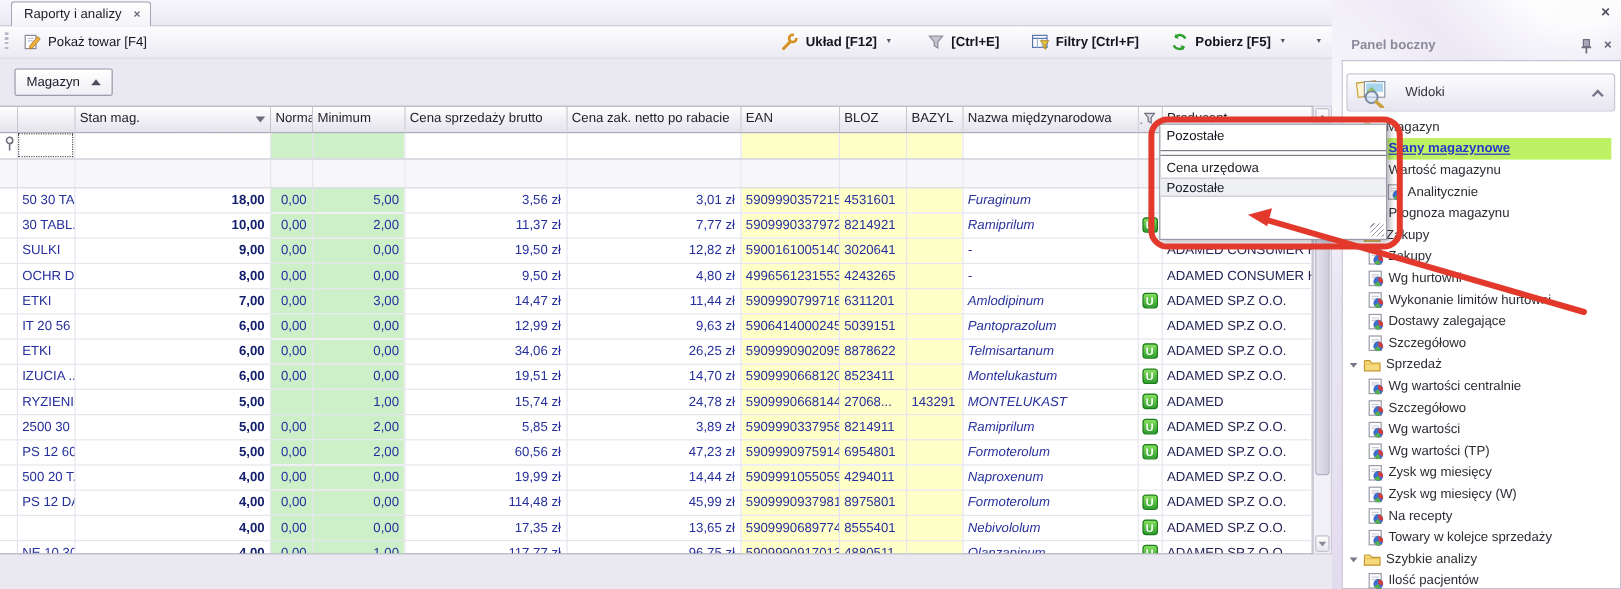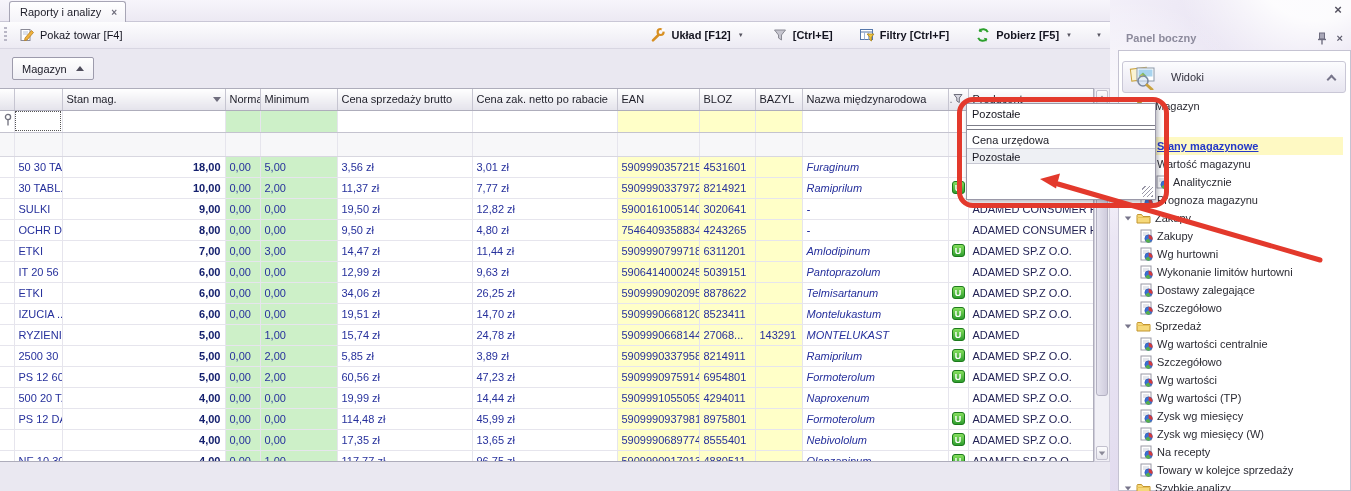--- a/index.html
+++ b/index.html
@@ -52,21 +52,21 @@
               background:#fff; border:1px solid #aeadbb; border-left:none; }
   table.grid { border-collapse:collapse; table-layout:fixed; width:1093px; }
   .grid th { height:21px; background:linear-gradient(#ffffff,#e4e3eb); font-weight:normal; text-align:left;
              padding:0 4px; border-right:1px solid #c6c5d1; border-bottom:1px solid #aeadbb;
              color:#1d1d28; white-space:nowrap; overflow:hidden; position:relative; }
   .grid td { height:21px; padding:0 4px; border-right:1px solid #e6e5ed; border-bottom:1px solid #e6e5ed;
              white-space:nowrap; overflow:hidden; }
   tr.filter-row td { height:22px; border-bottom:1px solid #c4c3cf; }
   tr.blank-row td { height:24px; background:#f7f7f9 !important; border-bottom:1px solid #d8d7e0; }
   td.g { background:#cdf0c8; } td.y { background:#ffffc8; }
-  .num { color:#26309c; }
+  .num { text-align:right; color:#26309c; }
   .stan { text-align:right; font-weight:bold; color:#14206e; }
   .navy { color:#26309c; }
   .name { color:#26309c; }
   .intl { color:#26309c; font-style:italic; }
   .prod { color:#232355; }
   td.c-u { padding:0 2px; text-align:center; }
   .ubadge { display:inline-block; width:13px; height:13px; line-height:13px; border-radius:3px;
             background:linear-gradient(#86e05e,#2f9e2f); border:1px solid #1d7a1d; color:#fff;
             font-size:9px; font-weight:bold; text-align:center; vertical-align:middle; }
   .hdr-caret { position:absolute; right:4px; top:8px; }
@@ -96,21 +96,21 @@
             display:flex; align-items:center; }
   .widoki .lbl { color:#33323e; padding-left:8px; }
   .chev-up { width:7px; height:7px; border-left:2px solid #77758a; border-top:2px solid #77758a;
              transform:rotate(45deg); margin:4px 10px 0 auto; }
   .tree { position:absolute; left:0; top:46px; width:224px; height:394px; overflow:hidden; }
   .titem { height:18px; display:flex; align-items:center; gap:4px; color:#2b2b33; }
   .titem .expander { width:9px; display:flex; justify-content:center; }
   .titem.level-0 { padding-left:4px; }
   .titem.level-1 { padding-left:21px; }
   .titem.level-2 { padding-left:37px; }
-  .titem.selected { background:#fef9c3;margin-top:22px; }
+  .titem.selected { background:#bef264; }
   .titem.selected .tlabel { color:#2438c8; font-weight:bold; text-decoration:underline; }
   .ticon { display:inline-flex; }
 
   
   .dropdown { position:absolute; left:966px; top:103px; width:190px; height:97px; background:#fff;
               border:1px solid #98a: ; border:1px solid #9a98a8; box-shadow:2px 2px 5px rgba(40,40,60,.35); z-index:30; }
   .dd-editor { height:20px; line-height:20px; padding:0 5px; color:#15151f; }
   .dd-sep { height:5px; border-top:1px solid #7d7d88; border-bottom:1px solid #7d7d88; margin:1px 0 2px 0; }
   .dd-item { height:16px; line-height:16px; padding:0 5px; color:#1a1a24; }
   .dd-item.selected { background:#eef0f4; border-top:1px solid #c9c9d4; border-bottom:1px solid #c9c9d4; }
@@ -326,21 +326,21 @@
     </tr>
 
     <tr>
       <td></td>
       <td class="name">OCHR D...</td>
       <td class="stan">8,00</td>
       <td class="num g">0,00</td>
       <td class="num g">0,00</td>
       <td class="num">9,50 zł</td>
       <td class="num">4,80 zł</td>
-      <td class="navy y">7546409358834</td>
+      <td class="navy y">4996561231553</td>
       <td class="navy y">4243265</td>
       <td class="navy y"></td>
       <td class="intl">-</td>
       <td class="c-u"><span class="ubadge" style="visibility: hidden;"></span></td>
       <td class="prod">ADAMED CONSUMER HE</td>
     </tr>
 
     <tr>
       <td></td>
       <td class="name">ETKI</td>

